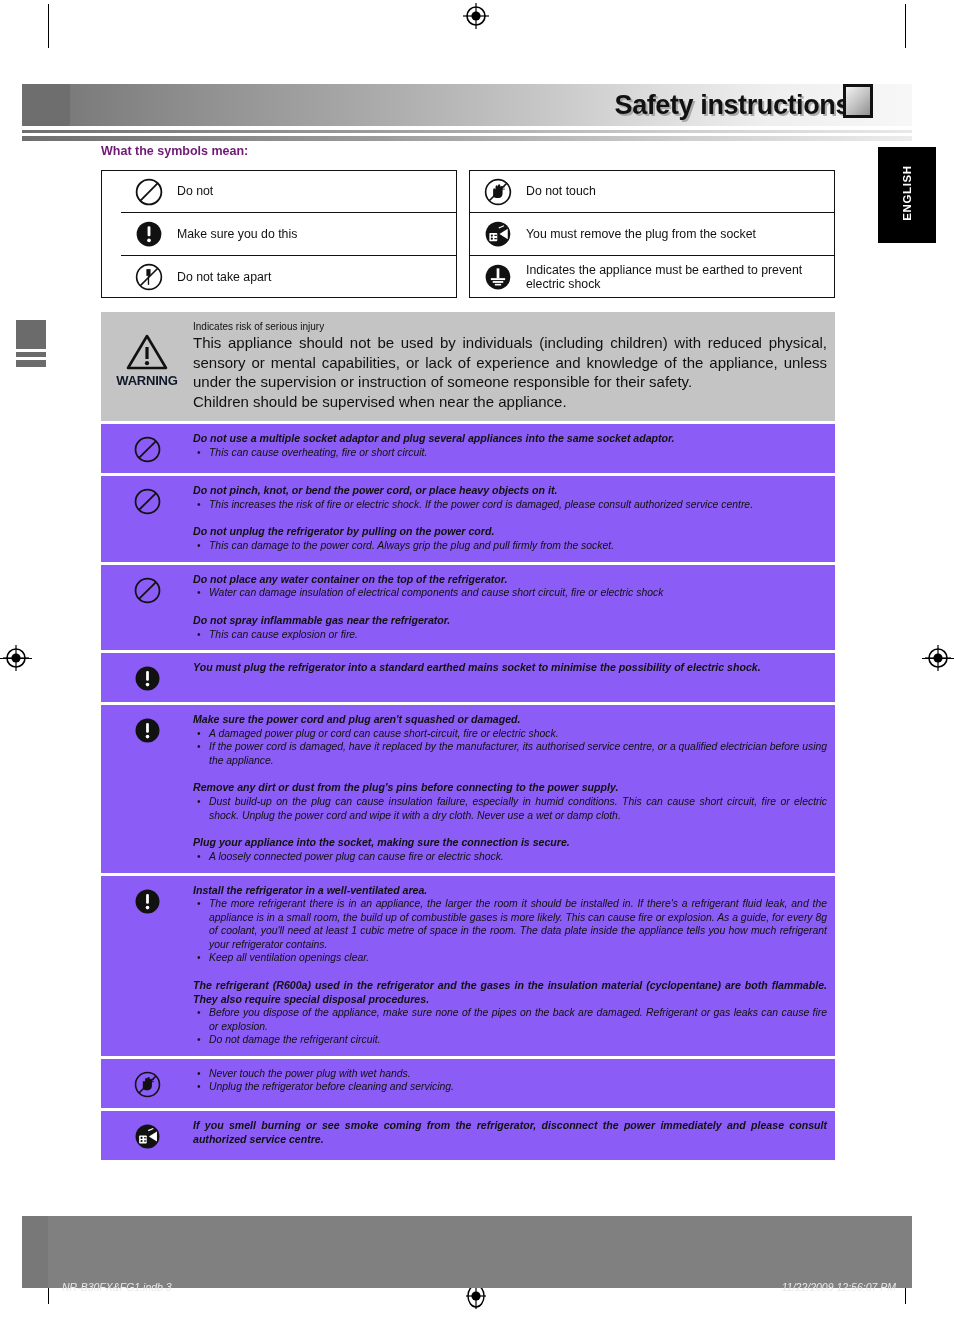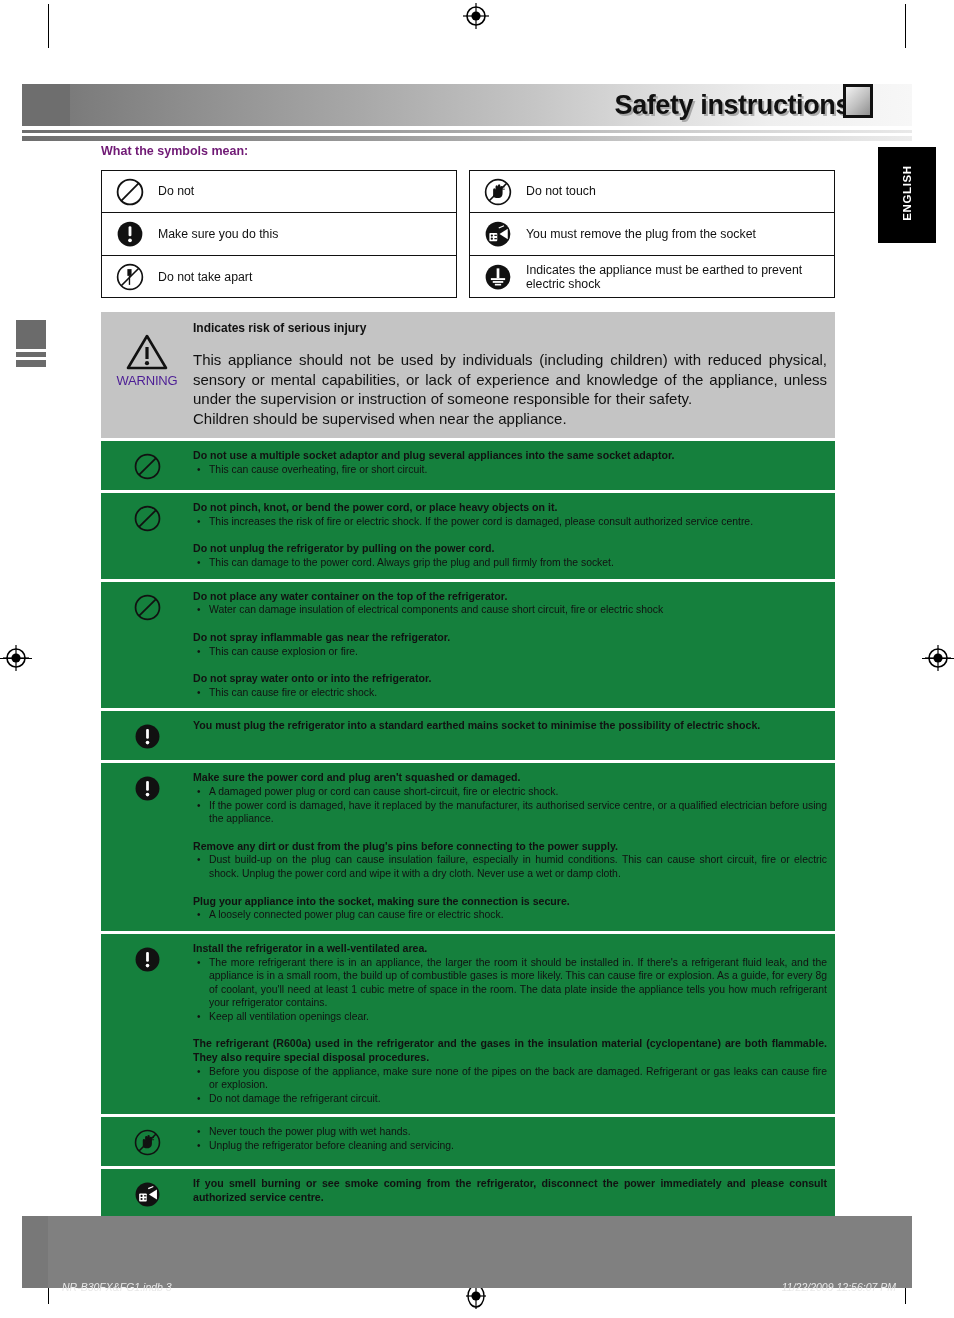--- a/index.html
+++ b/index.html
@@ -139,21 +139,21 @@
     color: #701a75;
   }
 
   
   .sym-table {
     position: absolute;
     border: 1px solid #111;
     box-sizing: border-box;
     background: #fff;
   }
-  #sym-left  { left: 101px; top: 170px; width: 356px; height: 128px; }
+  #sym-left  { left: 101px; top: 170px; width: 356px; height: 128px; padding-left: 19px; }
   #sym-right { left: 469px; top: 170px; width: 366px; height: 128px; }
   .sym-row {
     display: flex;
     align-items: center;
     border-bottom: 1px solid #111;
     box-sizing: border-box;
     height: 42.3px;
   }
   .sym-row:last-child { border-bottom: none; height: 43.4px; }
   .sym-icon-cell {
@@ -190,44 +190,45 @@
     width: 92px;
     flex: 0 0 92px;
     display: flex;
     flex-direction: column;
     align-items: center;
     justify-content: flex-start;
     padding-top: 13px;
   }
   .warn-word {
     font-size: 13px;
-    font-weight: normal;
-    color: #4c1d95;
+    font-weight: bold;
+    color: #0f172a;
     margin-top: 3px;
     letter-spacing: -0.2px;
   }
   .warn-head-body { flex: 1; padding-right: 8px; }
   .warn-head-title {
-    font-size: 12px;
-    font-weight: bold;
+    font-size: 10px;
+    font-weight: normal;
     color: #111;
-    margin-bottom: 15px;
+    margin-bottom: 1px;
   }
   .warn-head-p {
     font-size: 15px;
     color: #111;
     line-height: 1.30;
   }
 
   .risk-row {
-    background: #15803d;
+    background: #8b5cf6;
     display: flex;
     margin-top: 3px;
     padding: 8px 0 9px 0;
     box-sizing: border-box;
+    font-style: italic;
   }
   .risk-icon {
     width: 92px;
     flex: 0 0 92px;
     display: flex;
     align-items: flex-start;
     justify-content: center;
     padding-top: 3px;
   }
   .risk-body {
@@ -497,26 +498,20 @@
               <ul class="risk-list">
                 <li>Water can damage insulation of electrical components and cause short circuit, fire or electric shock</li>
               </ul>
             </div>
             <div class="risk-block">
               <div class="risk-title">Do not spray inflammable gas near the refrigerator.</div>
               <ul class="risk-list">
                 <li>This can cause explosion or fire.</li>
               </ul>
             </div>
-            <div class="risk-block">
-              <div class="risk-title">Do not spray water onto or into the refrigerator.</div>
-              <ul class="risk-list">
-                <li>This can cause fire or electric shock.</li>
-              </ul>
-            </div>
           </div>
         </div>
         <div class="risk-row">
           <div class="risk-icon">
             <svg width="29" height="29" viewBox="0 0 40 40" class="ic">
               <circle cx="20" cy="20" r="16.5" fill="#111"></circle>
               <rect x="18.1" y="9.5" width="3.8" height="13.5" rx="1.7" fill="#fff"></rect>
               <circle cx="20" cy="28.4" r="2.5" fill="#fff"></circle>
             </svg>
           </div>

